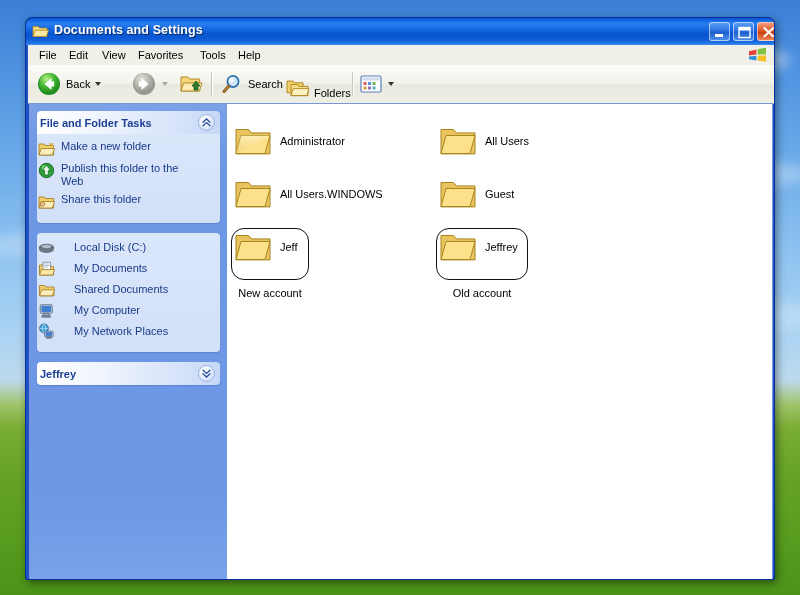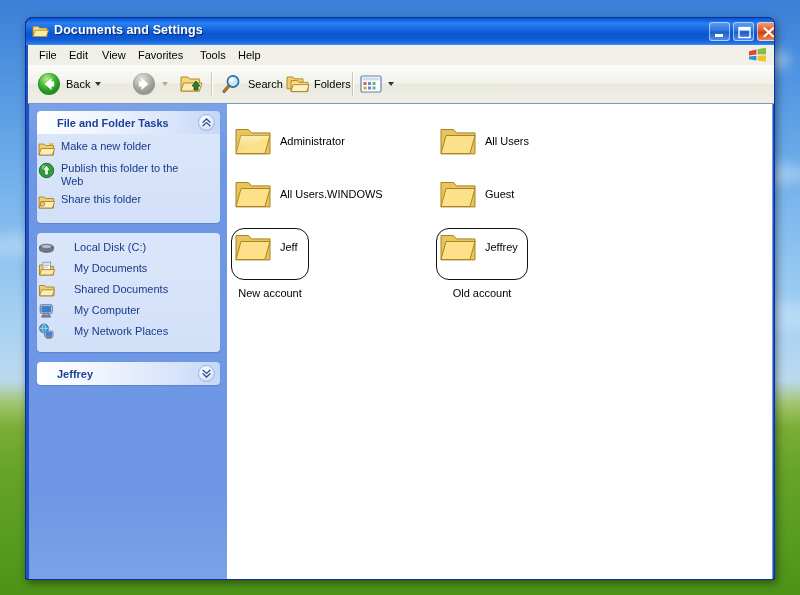--- a/index.html
+++ b/index.html
@@ -197,21 +197,21 @@
     height: 23px;
     background: linear-gradient(to right, #ffffff 0%, #f2f6fd 30%, #dbe6fa 70%, #c6d8f7 100%);
     display: flex;
     align-items: center;
     cursor: default;
   }
   .panel-title {
     font-size: 11px;
     font-weight: bold;
     color: #1c3f95;
-    margin-left: 20px;
+    margin-left: 3px;
     white-space: nowrap;
   }
   .chev {
     position: absolute;
     right: 5px; top: 3px;
     width: 17px; height: 17px;
     border-radius: 50%;
     background: radial-gradient(circle at 35% 30%, #ffffff 0%, #e9f0fc 45%, #bcd0f0 100%);
     border: 1px solid #9ab3e4;
     box-sizing: border-box;
@@ -389,21 +389,21 @@
     <div class="tb-btn" style="left:192px;">
       <svg width="24" height="24" viewBox="0 0 24 24">
         <circle cx="13" cy="9.5" r="5.6" fill="#cfe6f7" stroke="#2a6fb0" stroke-width="1.7"></circle>
         <circle cx="11.4" cy="8" r="2.4" fill="#ffffff" opacity="0.85"></circle>
         <path d="M8.8 14 L4 19.4" stroke="#7a4a12" stroke-width="3" stroke-linecap="round"></path>
         <path d="M8.8 14 L4 19.4" stroke="#c08a38" stroke-width="1.4" stroke-linecap="round"></path>
       </svg>
       <span class="tb-label">Search</span>
     </div>
 
-    <div class="tb-btn" style="left:258px;">
+    <div class="tb-btn" style="left:258px;align-items:flex-end;">
       <svg width="24" height="22" viewBox="0 0 24 22">
         <path d="M1 4h6l1.4 1.8h8.6v10H1z" fill="#f3cf6c" stroke="#a8841c" stroke-width="0.9"></path>
         <path d="M5 7.6h6.6L13 9.4h9v9.2H5z" fill="#f8dd8c" stroke="#a8841c" stroke-width="0.9"></path>
         <path d="M5 18.6l2.2-7H23l-2.2 7z" fill="#fdf0c2" stroke="#a8841c" stroke-width="0.9"></path>
       </svg>
       <span class="tb-label">Folders</span>
     </div>
 
     <div class="tb-sep" style="left:324px;"></div>
 

